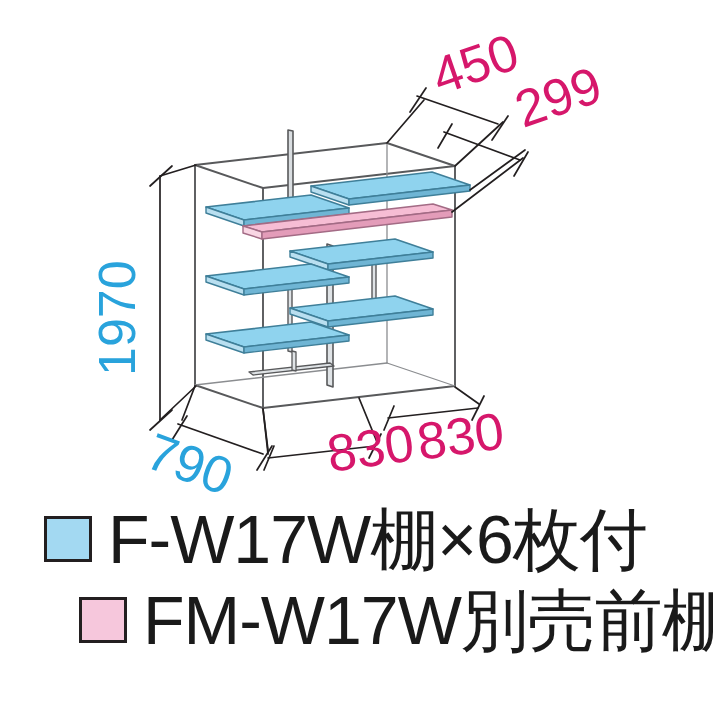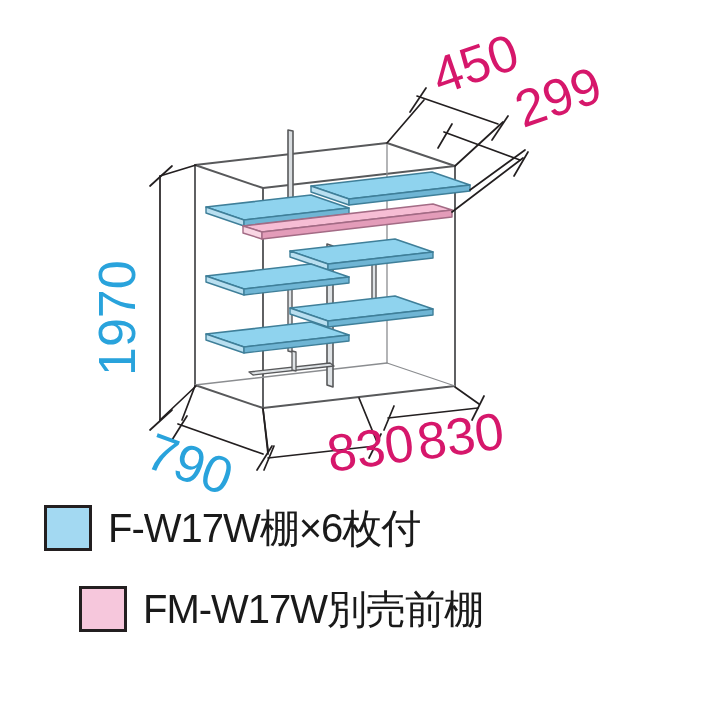--- a/index.html
+++ b/index.html
@@ -38,21 +38,21 @@
     width: 48px;
     height: 46px;
     box-sizing: border-box;
     border: 3px solid #231f20;
     flex: 0 0 auto;
   }
   .swatch-blue { background: #a3d9f2; }
   .swatch-pink { background: #f6c7dc; }
   .legend-label {
     margin-left: 16px;
-    font-size: 40px;
+    font-size: 68px;
     line-height: 1;
     color: #1a1a1a;
     white-space: nowrap;
     font-family: "Liberation Sans", "DejaVu Sans", sans-serif;
     letter-spacing: -1px;
   }
   #legend-row-0 { top: 505px; }
   #legend-row-1 { top: 586px; padding-left: 35px; }
 </style>
 </head>

